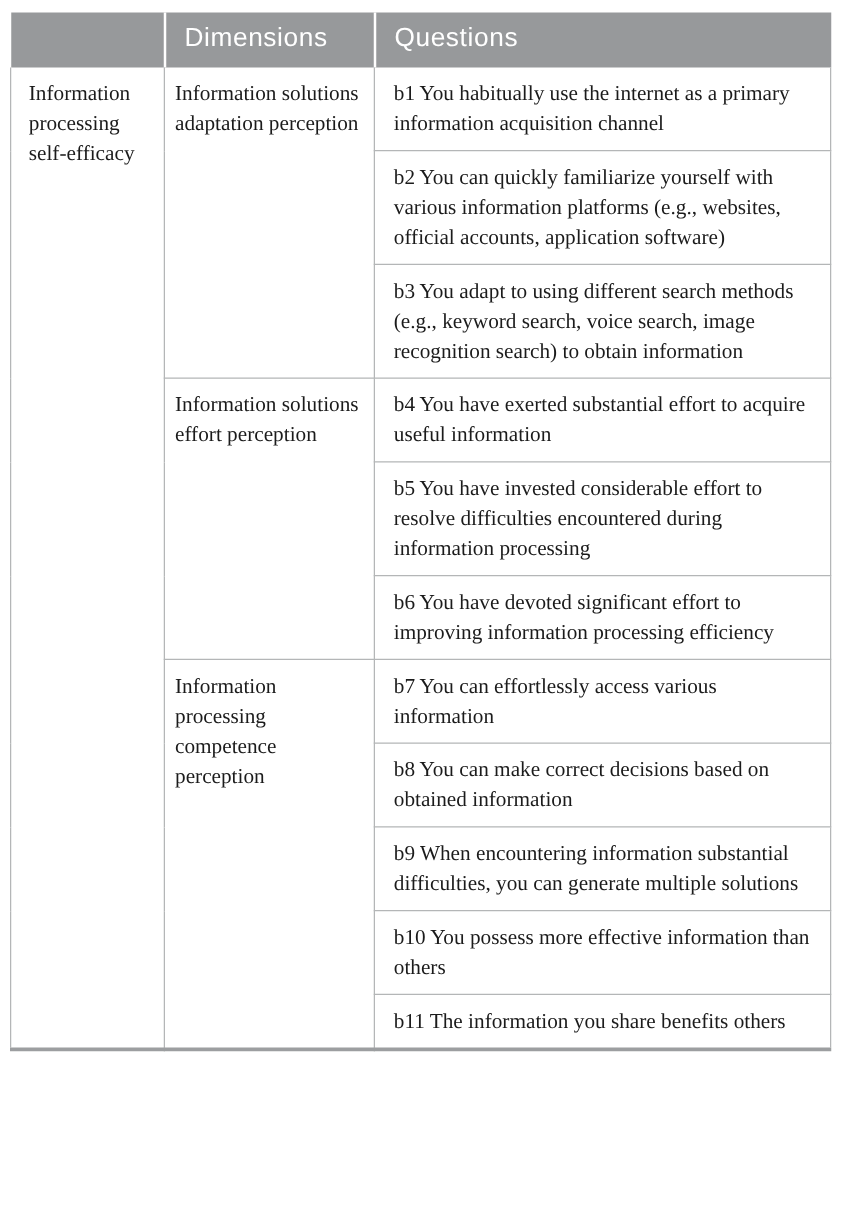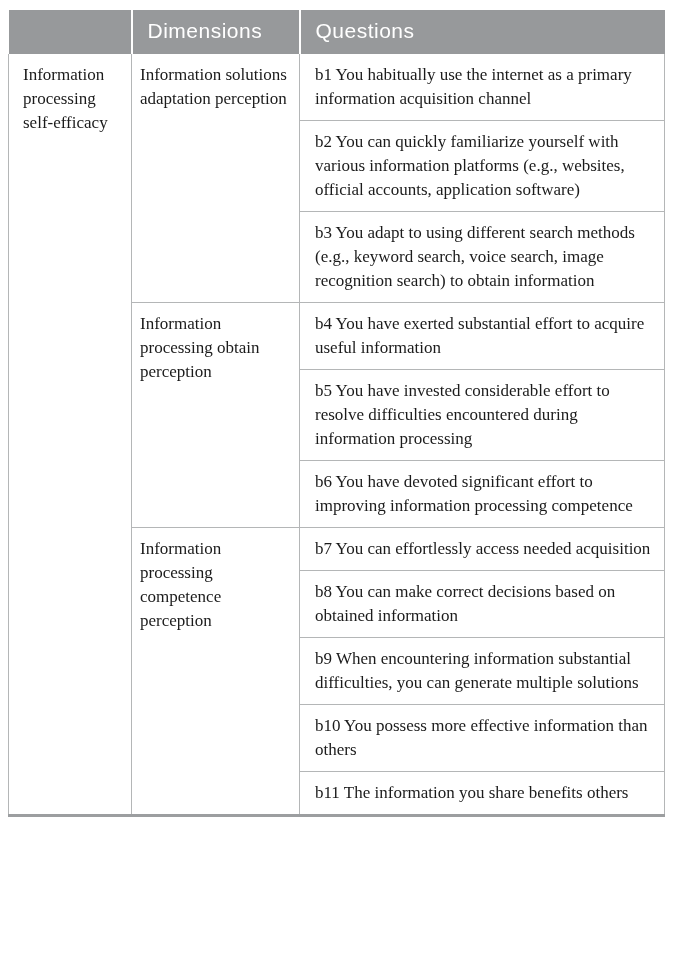--- a/index.html
+++ b/index.html
@@ -91,32 +91,32 @@
         <td class="dimension-cell" rowspan="3">Information solutions adaptation perception</td>
         <td class="question-cell">b1 You habitually use the internet as a primary information acquisition channel</td>
       </tr>
       <tr>
         <td class="question-cell">b2 You can quickly familiarize yourself with various information platforms (e.g., websites, official accounts, application software)</td>
       </tr>
       <tr>
         <td class="question-cell">b3 You adapt to using different search methods (e.g., keyword search, voice search, image recognition search) to obtain information</td>
       </tr>
       <tr>
-        <td class="dimension-cell" rowspan="3">Information processing obtain perception</td>
+        <td class="dimension-cell" rowspan="3">Information solutions effort perception</td>
         <td class="question-cell">b4 You have exerted substantial effort to acquire useful information</td>
       </tr>
       <tr>
         <td class="question-cell">b5 You have invested considerable effort to resolve difficulties encountered during information processing</td>
       </tr>
       <tr>
-        <td class="question-cell">b6 You have devoted significant effort to improving information processing competence</td>
+        <td class="question-cell">b6 You have devoted significant effort to improving information processing efficiency</td>
       </tr>
       <tr>
         <td class="dimension-cell" rowspan="5">Information processing competence perception</td>
-        <td class="question-cell">b7 You can effortlessly access needed acquisition</td>
+        <td class="question-cell">b7 You can effortlessly access various information</td>
       </tr>
       <tr>
         <td class="question-cell">b8 You can make correct decisions based on obtained information</td>
       </tr>
       <tr>
         <td class="question-cell">b9 When encountering information substantial difficulties, you can generate multiple solutions</td>
       </tr>
       <tr>
         <td class="question-cell">b10 You possess more effective information than others</td>
       </tr>

